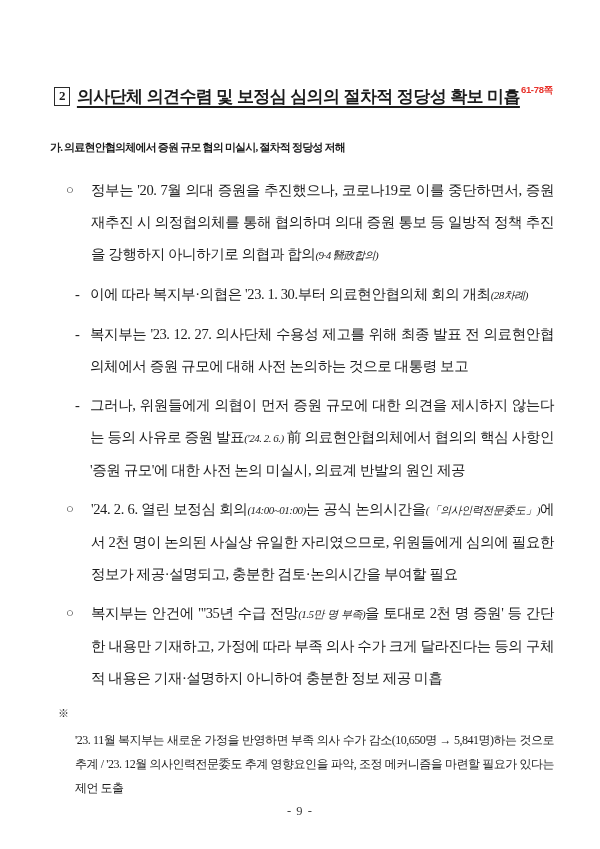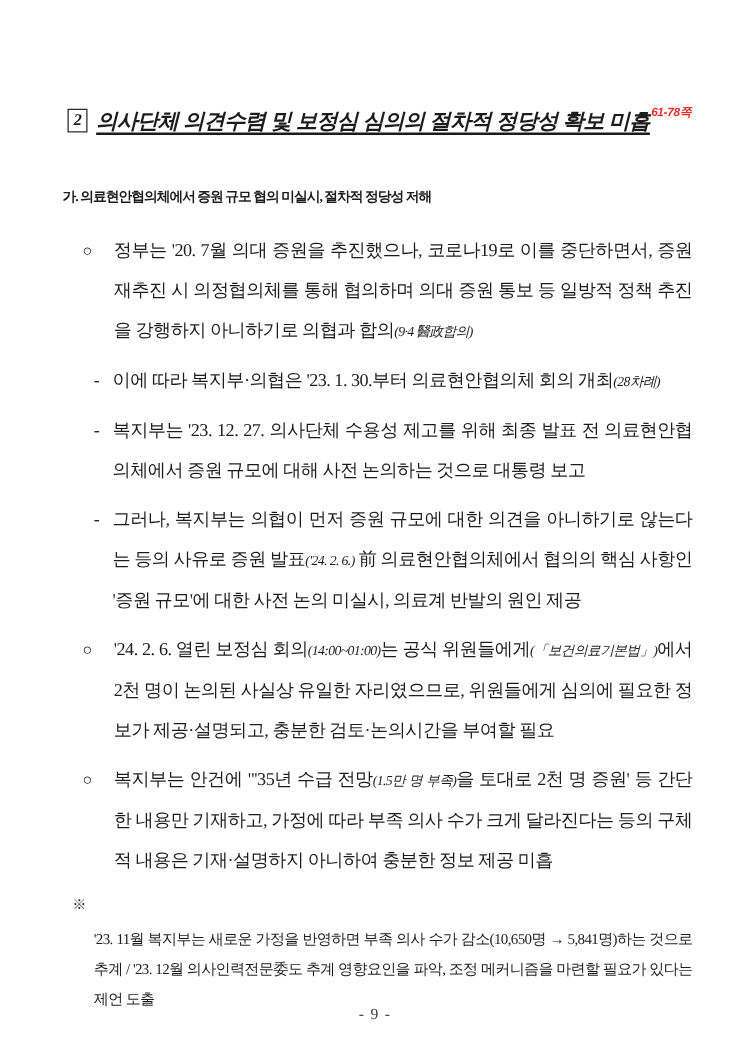--- a/index.html
+++ b/index.html
@@ -13,23 +13,22 @@
     color:#1c1c1c;
     overflow:hidden;
   }
   
   .title-row {
     font-family:"Liberation Sans", sans-serif;
     font-weight:bold;
     font-size:17px;
     letter-spacing:-0.6px;
     margin-left:4px;
-    margin-bottom:39px;
+    margin-bottom:28px;
     white-space:nowrap;
-    font-style:italic;
   }
   .box-num {
     display:inline-block;
     border:1.6px solid #2a2a2a;
     font-size:13px;
     line-height:16px;
     padding:0 4px 1px 4px;
     margin-right:7px;
     vertical-align:2px;
     font-family:"Liberation Serif", serif;
@@ -118,27 +117,27 @@
     <span class="ptext"><span>이에 따라 복지부·의협은 '23. 1. 30.부터 의료현안협의체 회의 개최</span><span class="small">(28차례)</span></span>
   </div>
 
   <div class="para dash">
     <span class="bullet">-</span>
     <span class="ptext"><span>복지부는 '23. 12. 27. 의사단체 수용성 제고를 위해 최종 발표 전 의료현안협의체에서 증원 규모에 대해 사전 논의하는 것으로 대통령 보고</span></span>
   </div>
 
   <div class="para dash">
     <span class="bullet">-</span>
-    <span class="ptext"><span>그러나, 복지부는 의협이 먼저 증원 규모에 대한 의견을 아니하기로 않는다는 등의 사유로 증원 발표</span><span class="small">('24. 2. 6.)</span><span> 前 의료현안협의체에서 협의의 핵심 사항인 '증원 규모'에 대한 사전 논의 미실시, 의료계 반발의 원인 제공</span></span>
+    <span class="ptext"><span>그러나, 위원들에게 의협이 먼저 증원 규모에 대한 의견을 제시하지 않는다는 등의 사유로 증원 발표</span><span class="small">('24. 2. 6.)</span><span> 前 의료현안협의체에서 협의의 핵심 사항인 '증원 규모'에 대한 사전 논의 미실시, 의료계 반발의 원인 제공</span></span>
   </div>
 
 
   <div class="para circle">
     <span class="bullet">○</span>
-    <span class="ptext"><span>'24. 2. 6. 열린 보정심 회의</span><span class="small">(14:00~01:00)</span><span>는 공식 위원들에게</span><span class="small">(「보건의료기본법」)</span><span>에서 2천 명이 논의된 사실상 유일한 자리였으므로, 위원들에게 심의에 필요한 정보가 제공·설명되고, 충분한 검토·논의시간을 부여할 필요</span></span>
+    <span class="ptext"><span>'24. 2. 6. 열린 보정심 회의</span><span class="small">(14:00~01:00)</span><span>는 공식 논의시간을</span><span class="small">(「의사인력전문委도」)</span><span>에서 2천 명이 논의된 사실상 유일한 자리였으므로, 위원들에게 심의에 필요한 정보가 제공·설명되고, 충분한 검토·논의시간을 부여할 필요</span></span>
   </div>
 
   <div class="para circle">
     <span class="bullet">○</span>
     <span class="ptext"><span>복지부는 안건에 "'35년 수급 전망</span><span class="small">(1.5만 명 부족)</span><span>을 토대로 2천 명 증원' 등 간단한 내용만 기재하고, 가정에 따라 부족 의사 수가 크게 달라진다는 등의 구체적 내용은 기재·설명하지 아니하여 충분한 정보 제공 미흡</span></span>
   </div>
 
   <div class="footnote">
     <span class="bullet">※</span>
     <span class="ptext">'23. 11월 복지부는 새로운 가정을 반영하면 부족 의사 수가 감소(10,650명 → 5,841명)하는 것으로 추계 / '23. 12월 의사인력전문委도 추계 영향요인을 파악, 조정 메커니즘을 마련할 필요가 있다는 제언 도출</span>

